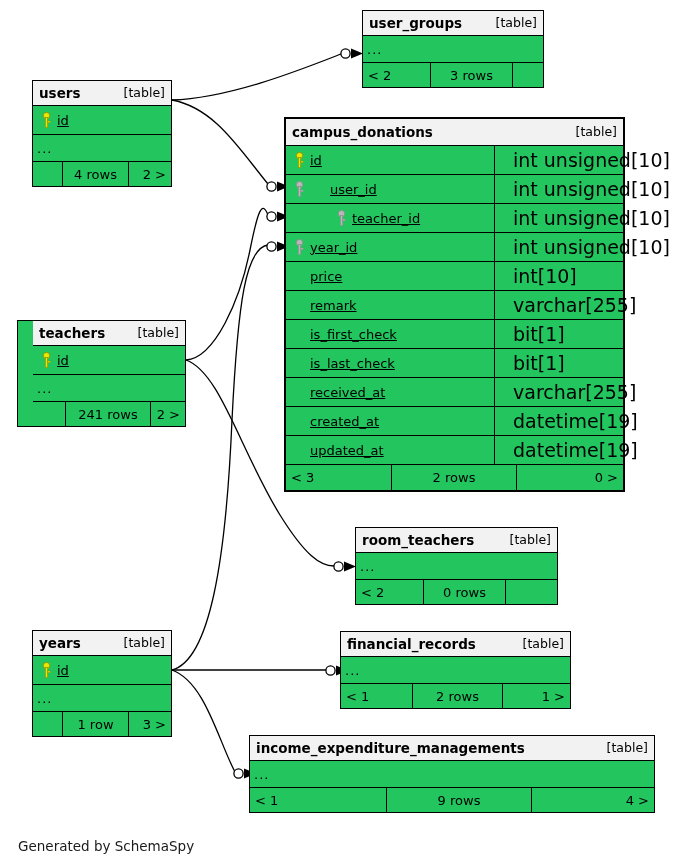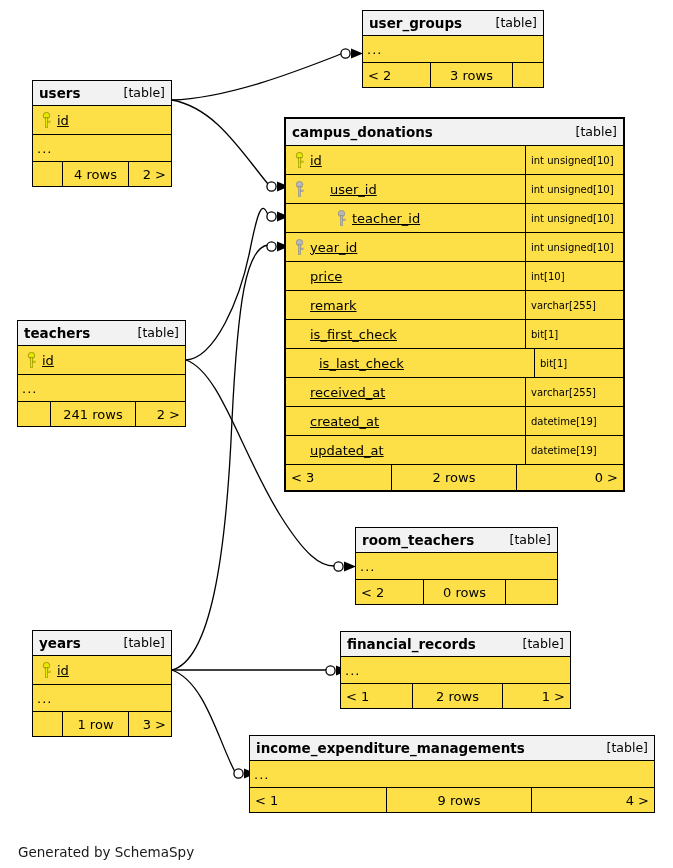--- a/index.html
+++ b/index.html
@@ -23,21 +23,21 @@
   #edges {
     position: absolute;
     left: 0; top: 0;
     width: 673px;
     height: 868px;
     pointer-events: none;
     z-index: 1;
   }
   .table-node {
     position: absolute;
-    background: #fde047;
+    background: #22c55e;
     border: 1px solid #000000;
     box-sizing: border-box;
     z-index: 2;
   }
   .table-node.emphasis {
     border: 2px solid #000000;
   }
   .tbl-header {
     background: #f2f2f2;
     border-bottom: 1px solid #000000;
@@ -78,31 +78,30 @@
     padding-left: 6px;
     text-decoration: underline;
   }
   .col-name {
     font-size: 13px;
     color: #000000;
     white-space: nowrap;
     padding-left: 4px;
   }
   .col-type {
-    font-size: 10px;
+    font-size: 19px;
     color: #000000;
     white-space: nowrap;
     border-left: 1px solid #000000;
     box-sizing: border-box;
     height: 100%;
     display: flex;
     align-items: center;
-    padding-left: 5px;
+    padding-left: 18px;
     flex: 1 1 auto;
-    margin-left: 31px;
   }
   .keyslot {
     width: 14px;
     display: inline-flex;
     justify-content: center;
     align-items: center;
     flex: 0 0 14px;
   }
   .ellipsis-row {
     height: 27px;
@@ -137,21 +136,20 @@
   .foot-mid  { justify-content: center; }
   .foot-right{ justify-content: flex-end; }
   .footer-note {
     position: absolute;
     left: 18px;
     top: 838px;
     font-size: 13.5px;
     color: #1a1a1a;
     z-index: 3;
     white-space: nowrap;
-    margin-top: 6px;
   }
 </style>
 </head>
 <body>
 
 <div id="canvas">
 
   <svg id="edges" viewBox="0 0 673 868" width="673" height="868" xmlns="http://www.w3.org/2000/svg">
     <g fill="none" stroke="#000000" stroke-width="1.3">
 
@@ -304,21 +302,21 @@
       <div class="col-type">varchar[255]</div>
     </div>
     <div class="col-row">
       <div class="col-left" style="width:208px;">
           <span class="keyslot"></span>
           <span class="col-name">is_first_check</span>
         </div>
       <div class="col-type">bit[1]</div>
     </div>
     <div class="col-row">
-      <div class="col-left" style="width:208px;margin-left:9px;">
+      <div class="col-left" style="width:208px;">
           <span class="keyslot"></span>
           <span class="col-name">is_last_check</span>
         </div>
       <div class="col-type">bit[1]</div>
     </div>
     <div class="col-row">
       <div class="col-left" style="width:208px;">
           <span class="keyslot"></span>
           <span class="col-name">received_at</span>
         </div>
@@ -339,21 +337,21 @@
       <div class="col-type">datetime[19]</div>
     </div>
 
     <div class="foot-row" style="height:26px;">
       <div class="foot-cell foot-left" style="width:106px;">&lt; 3</div>
       <div class="foot-cell foot-mid" style="width:125px;">2 rows</div>
       <div class="foot-cell foot-right" style="flex:1;">0 &gt;</div>
     </div>
   </div>
 
-  <div class="table-node" style="left:17px; top:320px; width:169px;">
+  <div class="table-node" style="left:17px; top:320px; width:169px;padding-left:15px;">
     <div class="tbl-header">
       <span class="tbl-name">teachers</span>
       <span class="tbl-tag">[table]</span>
     </div>
     <div class="col-row">
       <div class="col-left" style="width:100%;">
         <span class="keyslot">
           <svg width="9" height="17" viewBox="0 0 9 17">
               <circle cx="4.5" cy="3.6" r="3.2" fill="#e8e800" stroke="#8a8a00" stroke-width="0.8"></circle>
               <rect x="3.3" y="5.6" width="2.4" height="10" fill="#e8e800" stroke="#8a8a00" stroke-width="0.6"></rect>

